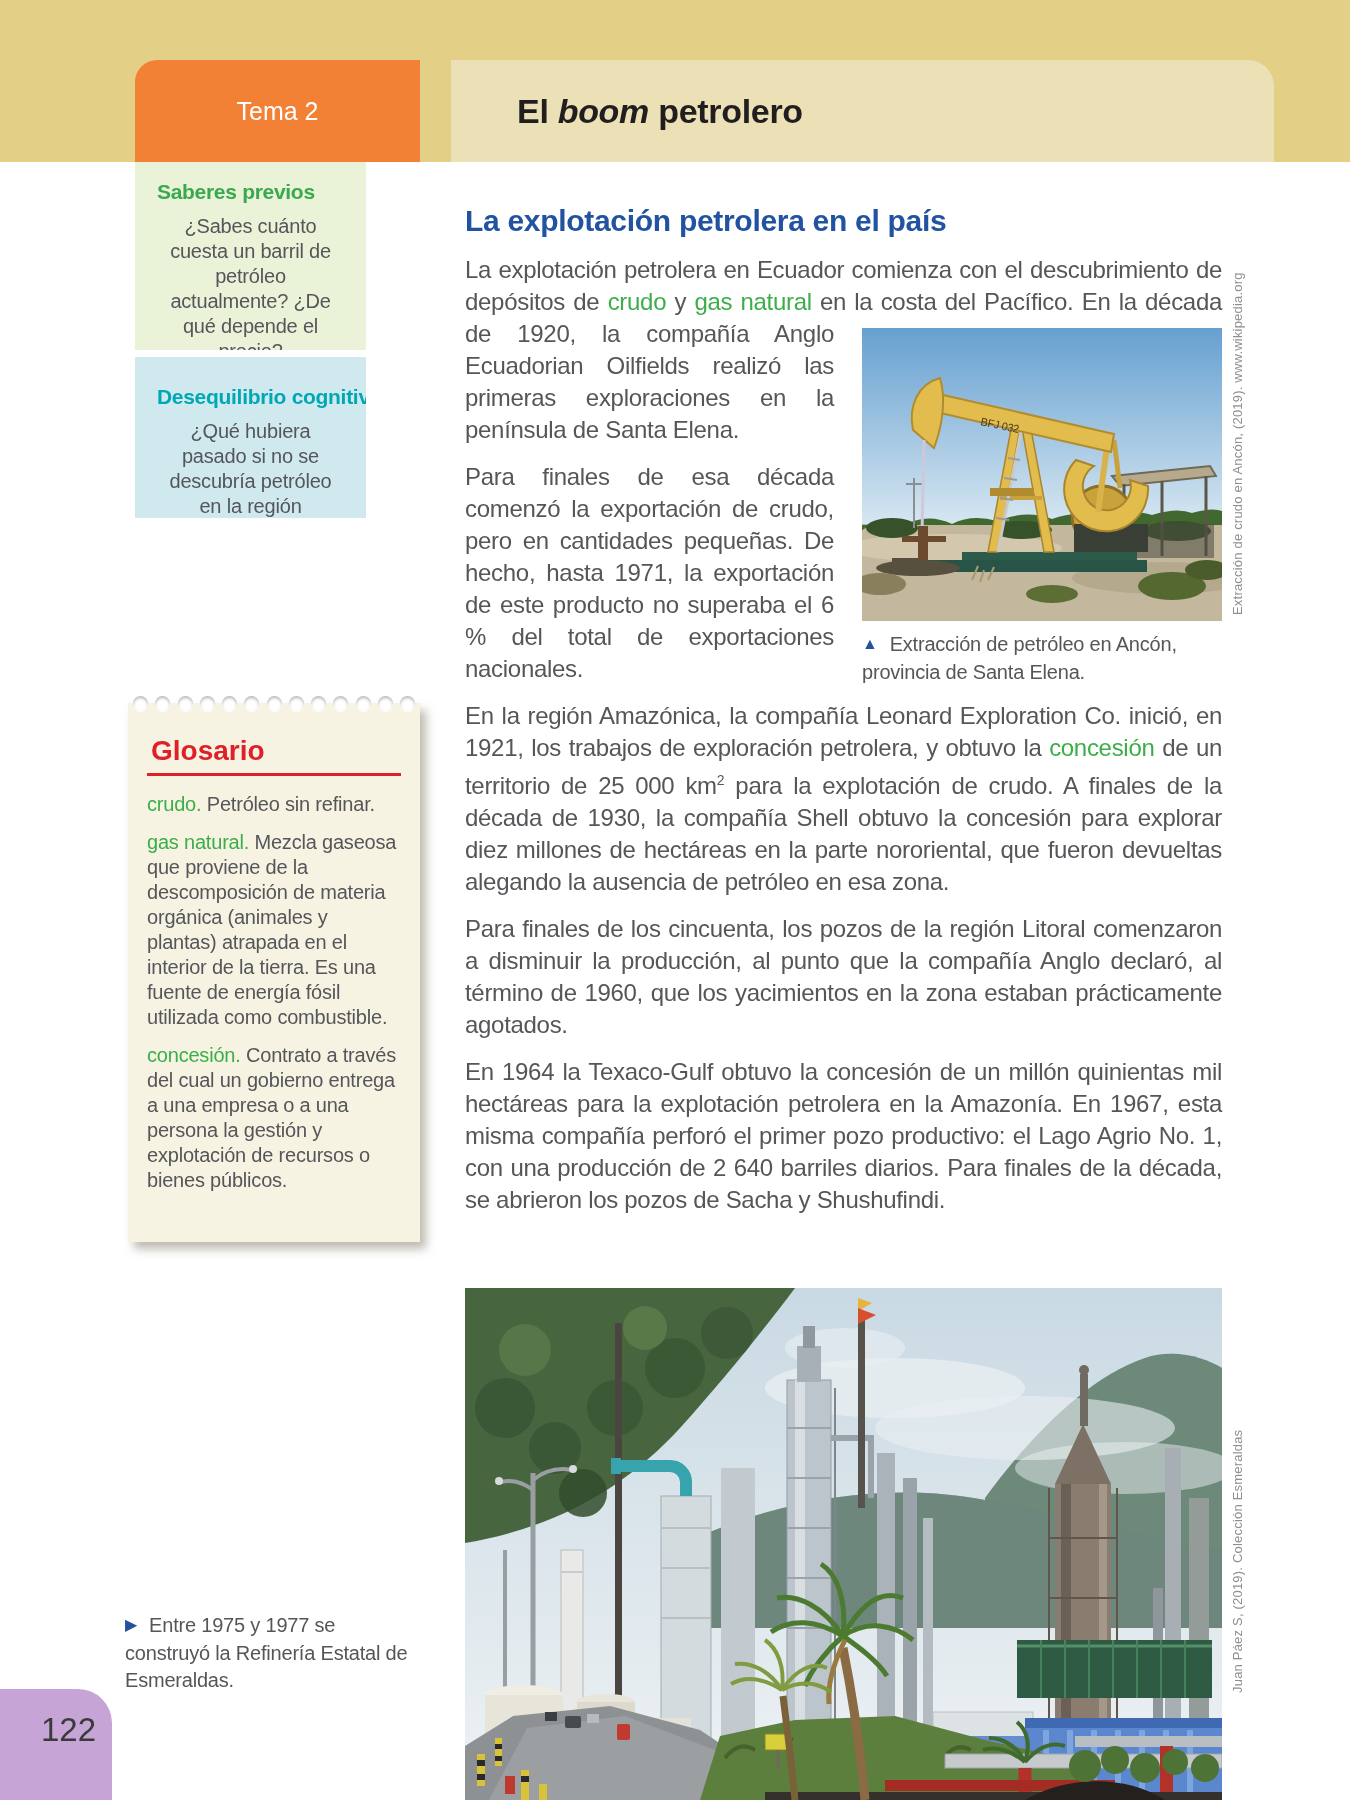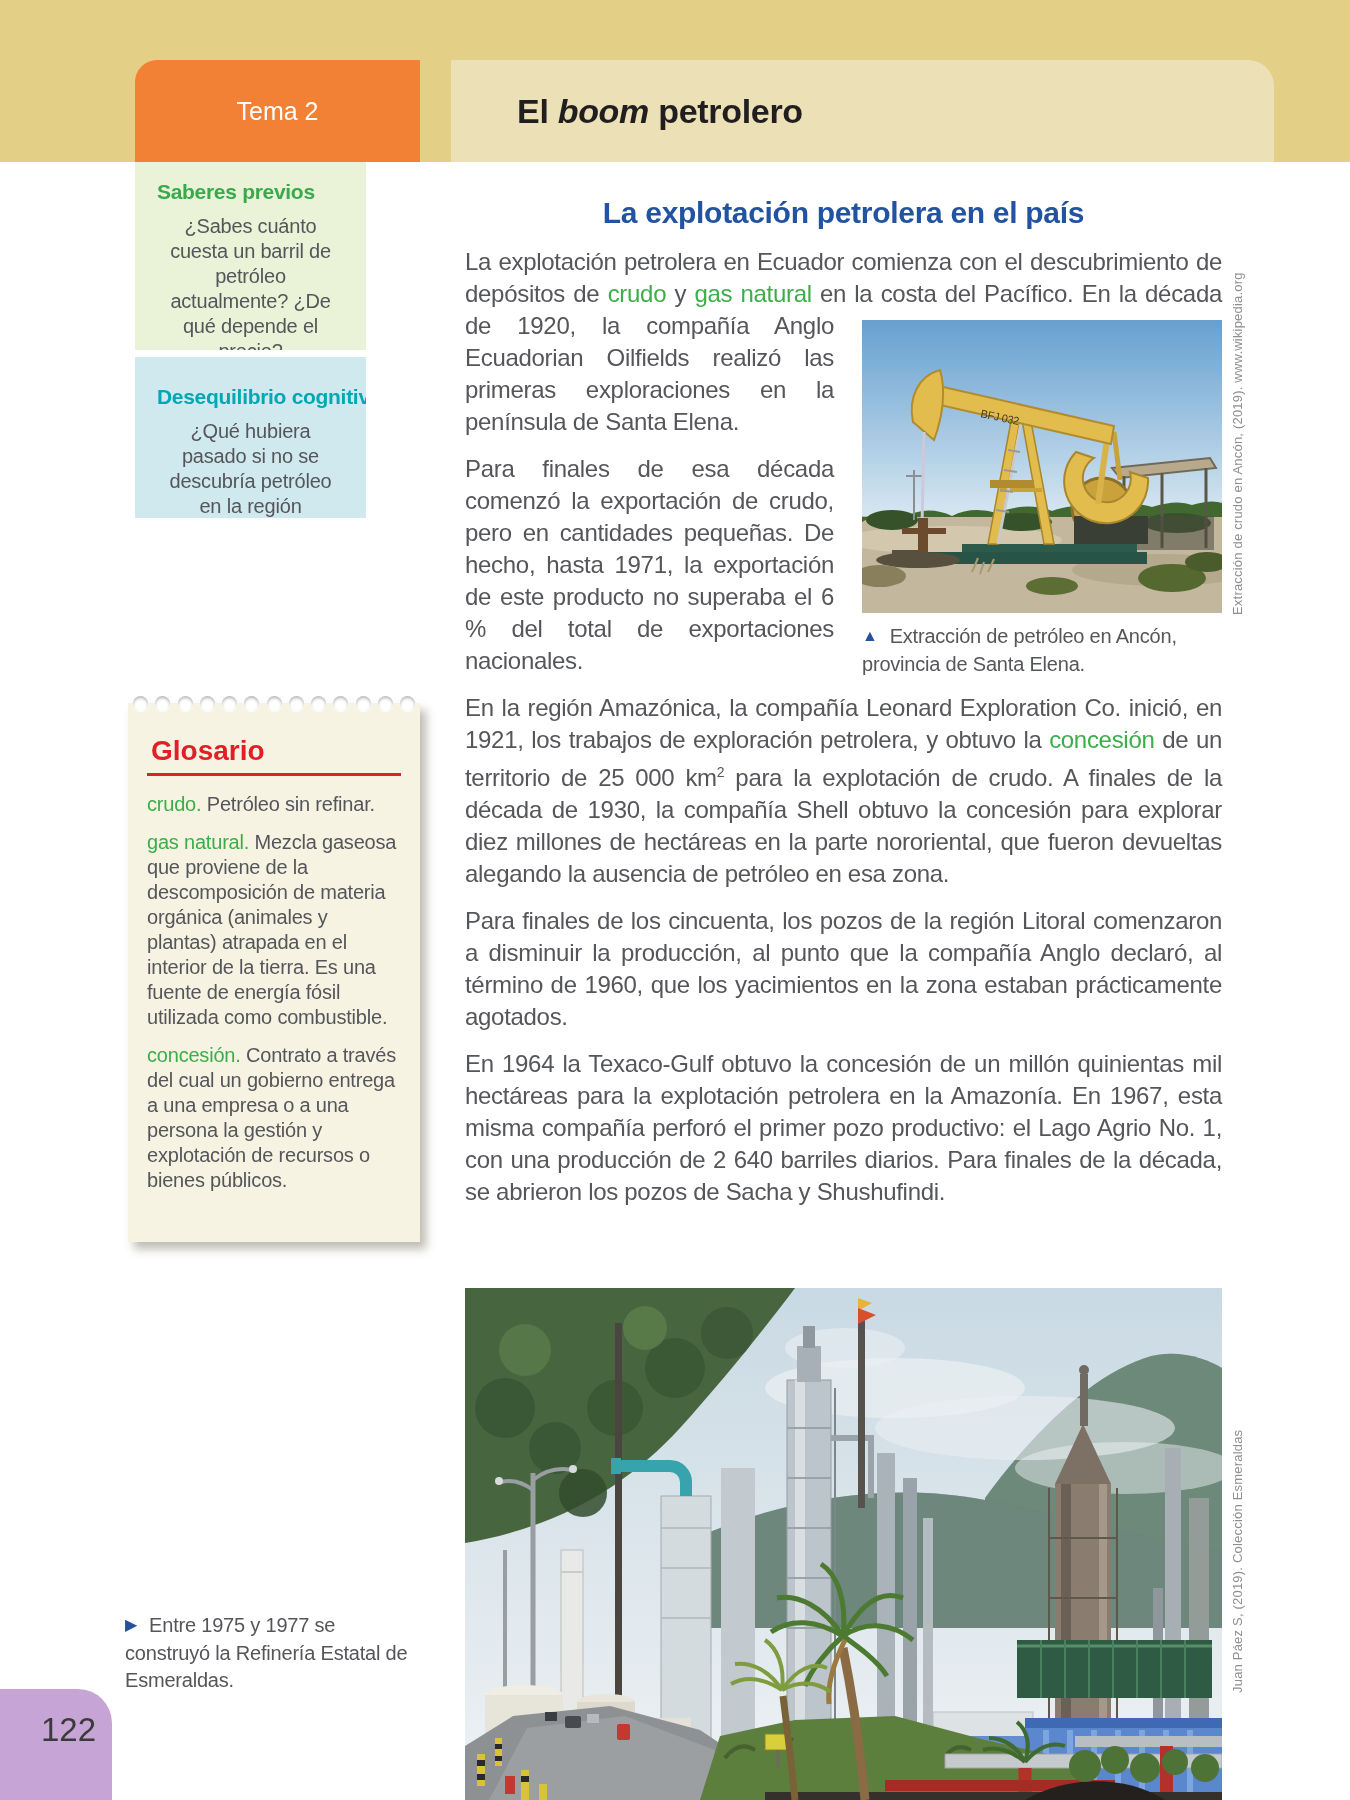--- a/index.html
+++ b/index.html
@@ -31,21 +31,21 @@
   .holes{position:absolute;top:-7px;left:5px;right:5px;display:flex;justify-content:space-between;}
   .hole{width:15px;height:15px;border-radius:50%;background:#ffffff;
         box-shadow:inset 0 2px 3px rgba(0,0,0,0.28),0 1px 0 rgba(255,255,255,0.9);}
   .glos-title{margin:0 4px 6px;font-size:28px;font-weight:bold;color:#e01f26;}
   .glos-rule{height:3px;background:#e01f26;margin:0 0 16px;}
   .glos-entry{margin:0 0 13px;font-size:20px;line-height:25px;color:#55565a;letter-spacing:-0.2px;}
   .glos-term{color:#3cae49;}
 
   
   .content{position:absolute;left:465px;top:196px;width:757px;}
-  .content h2{margin:0 0 16px;font-size:30px;font-weight:bold;color:#2253a0;letter-spacing:-0.3px;text-align:center;}
+  .content h2{margin:8px 0 16px;font-size:30px;font-weight:bold;color:#2253a0;letter-spacing:-0.3px;}
   .body-p{margin:12px 0 15px;font-size:24px;line-height:32px;color:#55565a;text-align:justify;letter-spacing:-0.3px;}
   .green{color:#3cae49;}
   sup{font-size:14px;}
 
   .figfloat{float:right;width:360px;margin:10px 0 8px 28px;text-align:left;}
   .figfloat svg{display:block;width:360px;height:293px;}
   .figcap{display:block;margin-top:10px;font-size:20px;line-height:26px;color:#55565a;
           text-align:left;letter-spacing:-0.2px;}
   .tri{color:#27519c;font-size:16px;margin-right:12px;position:relative;top:-2px;}
 

